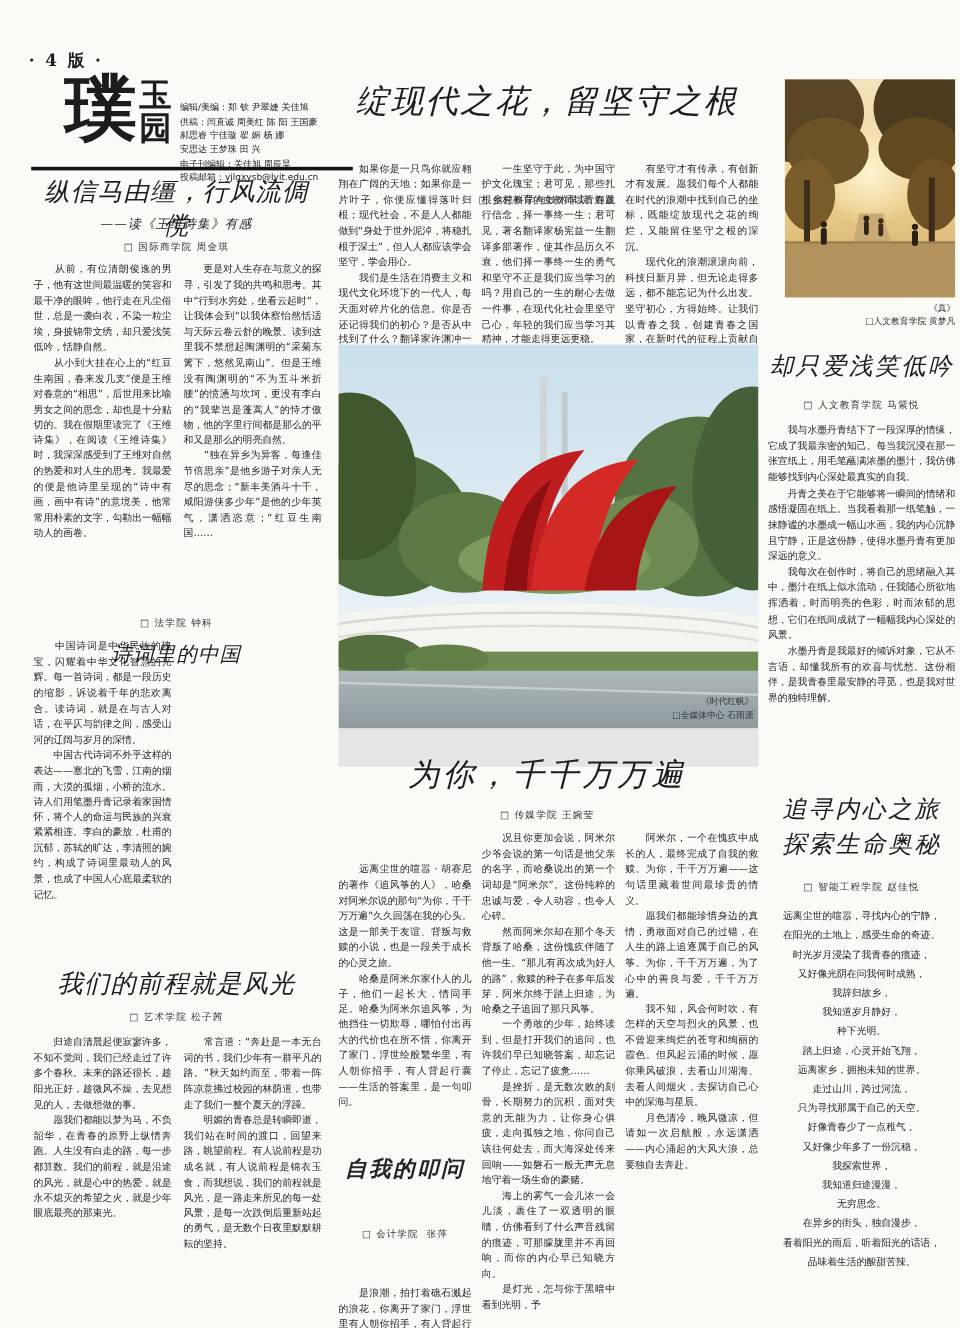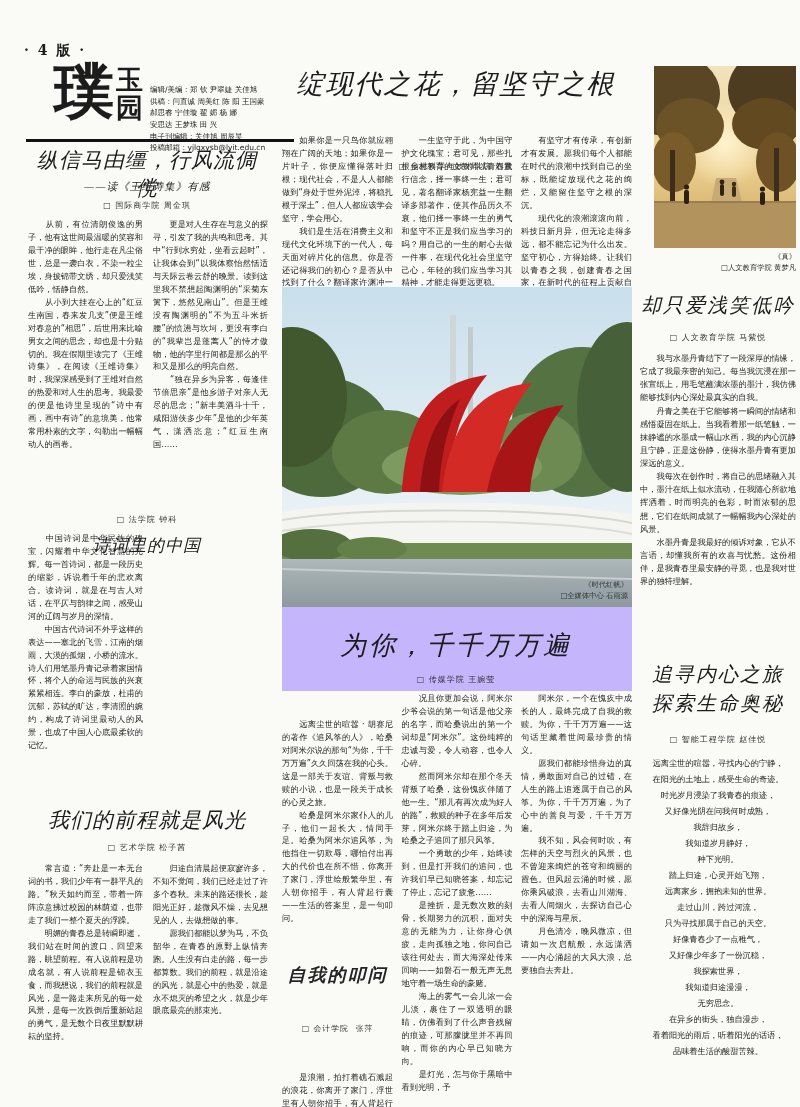--- a/index.html
+++ b/index.html
@@ -46,21 +46,21 @@
   .a3-by    { left:28px; top:842px; width:238px; }
   .a3-body  { left:28px; top:862px; width:240px; height:228px; }
   .a3-body .col { width:115px; }
 
   
   .c1-title { left:280px; top:66px; width:352px; font-size:27px; letter-spacing:2px; }
   .c1-by    { left:280px; top:117px; width:352px;margin-top:44px; }
   .c1-body  { left:282px; top:134px; width:350px; height:150px; }
   .c1-body .col { width:111px; }
 
-  .photo-main { left:282px; top:287px; width:350px; height:404px; background:#c4b5fd; overflow:hidden; }
+  .photo-main { left:282px; top:287px; width:350px; height:352px; background:#e5e5e5; overflow:hidden; }
   .photo-main svg { display:block; }
   .photo-main-cap { left:430px; top:580px; width:198px; text-align:right; font-size:7.3px; line-height:1.45; color:#303538; }
 
   .c2-title { left:280px; top:628px; width:352px; font-size:26px; letter-spacing:3px; }
   .c2-by    { left:280px; top:674px; width:352px; }
   .c2-body  { left:282px; top:692px; width:350px; height:400px; }
   .c2-body .col { width:111px; }
 
   .self-head { text-align:center; font-weight:bold; font-style:italic; font-size:18px; letter-spacing:2px; margin:10px 0 8px; white-space:nowrap; }
   .self-by { text-align:center; font-size:7.8px; color:#333; margin-bottom:9px; letter-spacing:1px; }
@@ -111,24 +111,24 @@
 <div class="abs art-title serif a2-title">诗词里的中国</div>
 <div class="abs byline a2-by">□ 法学院  钟科</div>
 <div class="abs cols a2-body">
   <div class="col">　　中国诗词是中华民族的瑰宝，闪耀着中华文化智慧的光辉。每一首诗词，都是一段历史的缩影，诉说着千年的悲欢离合。读诗词，就是在与古人对话，在平仄与韵律之间，感受山河的辽阔与岁月的深情。
 　　中国古代诗词不外乎这样的表达——塞北的飞雪，江南的烟雨，大漠的孤烟，小桥的流水。诗人们用笔墨丹青记录着家国情怀，将个人的命运与民族的兴衰紧紧相连。李白的豪放，杜甫的沉郁，苏轼的旷达，李清照的婉约，构成了诗词里最动人的风景，也成了中国人心底最柔软的记忆。</div>
 </div>
 
 <div class="abs art-title serif a3-title">我们的前程就是风光</div>
 <div class="abs byline a3-by">□ 艺术学院  松子茜</div>
 <div class="abs cols a3-body">
+  <div class="col">　　归途自清晨起便寂寥许多，不知不觉间，我们已经走过了许多个春秋。未来的路还很长，趁阳光正好，趁微风不燥，去见想见的人，去做想做的事。
+　　愿我们都能以梦为马，不负韶华，在青春的原野上纵情奔跑。人生没有白走的路，每一步都算数。我们的前程，就是沿途的风光，就是心中的热爱，就是永不熄灭的希望之火，就是少年眼底最亮的那束光。</div>
   <div class="col">　　常言道：“奔赴是一本无台词的书，我们少年有一群平凡的路。”秋天如约而至，带着一阵阵凉意拂过校园的林荫道，也带走了我们一整个夏天的浮躁。
 　　明媚的青春总是转瞬即逝，我们站在时间的渡口，回望来路，眺望前程。有人说前程是功成名就，有人说前程是锦衣玉食，而我想说，我们的前程就是风光，是一路走来所见的每一处风景，是每一次跌倒后重新站起的勇气，是无数个日夜里默默耕耘的坚持。</div>
-  <div class="col">　　归途自清晨起便寂寥许多，不知不觉间，我们已经走过了许多个春秋。未来的路还很长，趁阳光正好，趁微风不燥，去见想见的人，去做想做的事。
-　　愿我们都能以梦为马，不负韶华，在青春的原野上纵情奔跑。人生没有白走的路，每一步都算数。我们的前程，就是沿途的风光，就是心中的热爱，就是永不熄灭的希望之火，就是少年眼底最亮的那束光。</div>
 </div>
 
 <div class="abs art-title serif c1-title">绽现代之花，留坚守之根</div>
 <div class="abs byline c1-by">□ 信息科学与技术学院  刘童</div>
 <div class="abs cols c1-body">
   <div class="col">　　如果你是一只鸟你就应翱翔在广阔的天地；如果你是一片叶子，你便应懂得落叶归根；现代社会，不是人人都能做到“身处于世外泥淖，将稳扎根于深土”，但人人都应该学会坚守，学会用心。
 　　我们是生活在消费主义和现代文化环境下的一代人，每天面对碎片化的信息。你是否还记得我们的初心？是否从中找到了什么？翻译家许渊冲一生写了1000余部，他拥有克服困难的强大意志，定要择一事而终一生的坚守。</div>
   <div class="col">　　一生坚守于此，为中国守护文化瑰宝；君可见，那些扎根乡村教育的女教师以青春践行信念，择一事终一生；君可见，著名翻译家杨宪益一生翻译多部著作，使其作品历久不衰，他们择一事终一生的勇气和坚守不正是我们应当学习的吗？用自己的一生的耐心去做一件事，在现代化社会里坚守己心，年轻的我们应当学习其精神，才能走得更远更稳。
 　　绽现代之花，留坚守之根，需要我们</div>
   <div class="col">　　有坚守才有传承，有创新才有发展。愿我们每个人都能在时代的浪潮中找到自己的坐标，既能绽放现代之花的绚烂，又能留住坚守之根的深沉。

